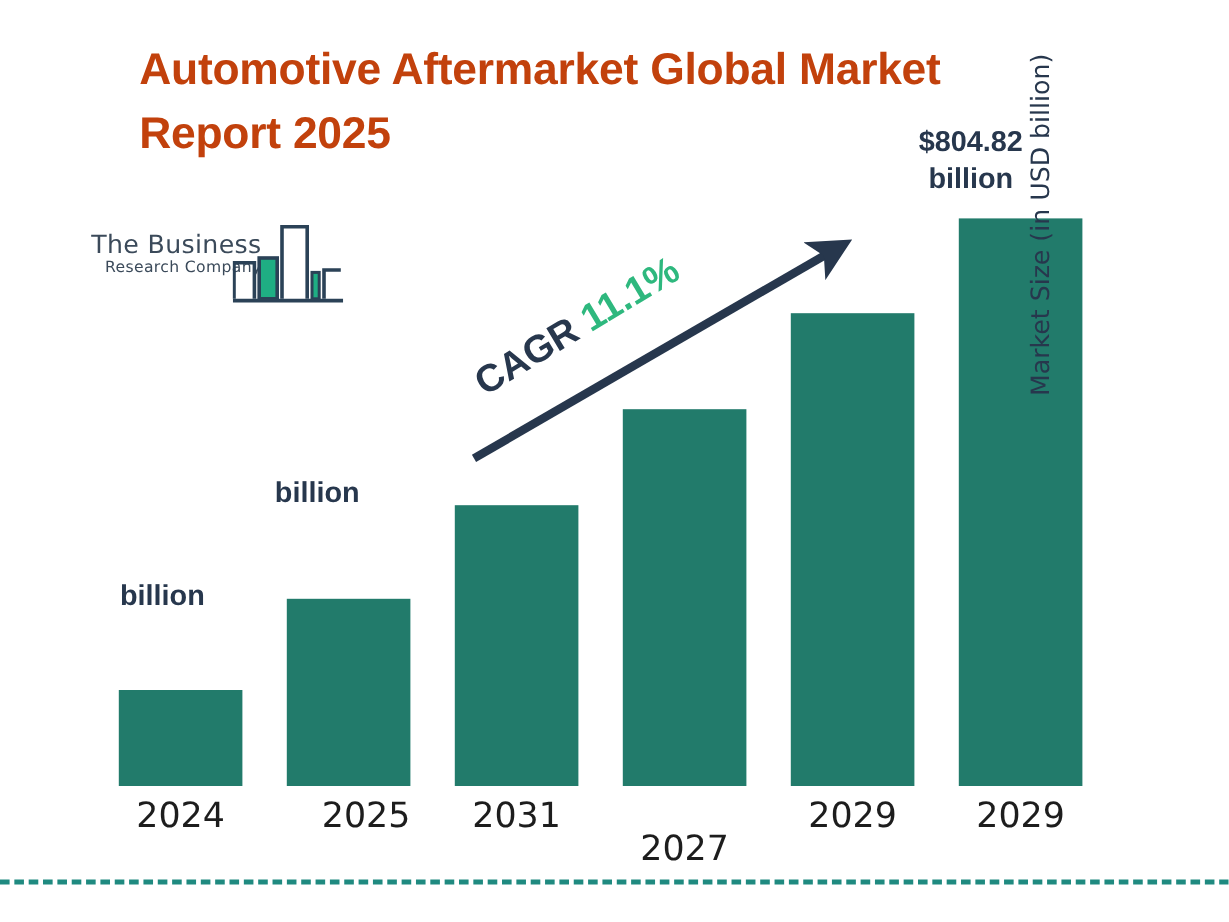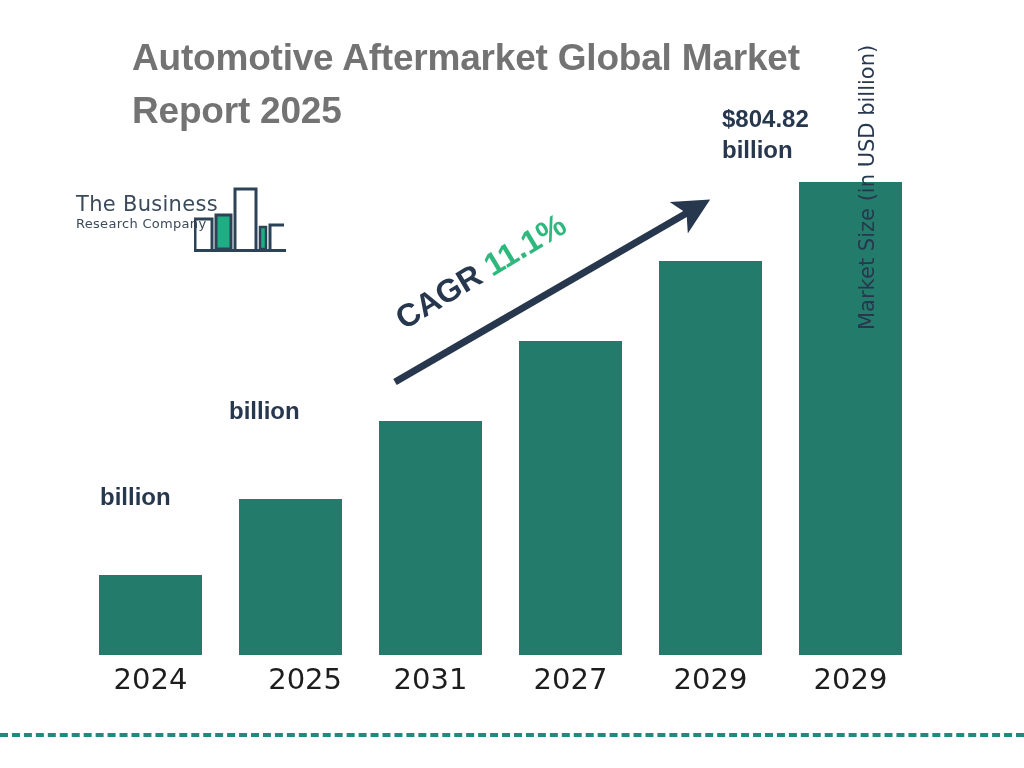--- a/index.html
+++ b/index.html
@@ -14,37 +14,38 @@
     position: relative;
     width: 1024px;
     height: 768px;
     background: #ffffff;
     overflow: hidden;
   }
 
   
   #chart-title {
     position: absolute;
-    left: 132px;
+    left: 116px;
     top: 32px;
     width: 770px;
     font-size: 37px;
     font-weight: bold;
     line-height: 1.42;
-    color: #737373;
+    color: #c2410c;
     letter-spacing: -0.2px;
   }
 
   
   #logo {
     position: absolute;
     left: 76px;
     top: 185px;
     width: 210px;
     height: 70px;
+    text-align: right;
   }
   #logo-text {
     position: absolute;
     left: 0px;
     top: 8px;
     color: #3b4a5a;
   }
   #logo-line1 {
     font-size: 21px;
     line-height: 23px;
@@ -78,21 +79,21 @@
     font-family: "DejaVu Sans", sans-serif;
   }
   .val-label {
     position: absolute;
     font-size: 24px;
     font-weight: bold;
     color: #27374d;
     line-height: 1.28;
   }
   .val-label.align-left  { text-align: left; }
-  .val-label.align-right { text-align: left; }
+  .val-label.align-right { text-align: center; }
 
   
   #y-axis-title {
     position: absolute;
     left: 855px;
     top: 330px;
     width: 300px;
     transform: rotate(-90deg);
     transform-origin: left top;
     font-size: 21px;
@@ -171,21 +172,21 @@
   </div>
 
   <div class="val-label align-right" style="left:722px; top:104px; width:174px;">
     <div>$804.82</div>
     <div>billion</div>
   </div>
 
   <div class="x-tick" style="left:99px;">2024</div>
   <div class="x-tick" style="left:239px;text-align:right;">2025</div>
   <div class="x-tick" style="left:379px;">2031</div>
-  <div class="x-tick" style="left:519px;">2027</div>
+  <div class="x-tick" style="left:519px;margin-top:28px;">2027</div>
   <div class="x-tick" style="left:659px;">2029</div>
   <div class="x-tick" style="left:799px;text-align:center;">2029</div>
 
   <div id="y-axis-title">Market Size (in USD billion)</div>
 
   <svg id="cagr-arrow" viewBox="0 0 330 205">
     <defs>
       <marker id="ah" markerWidth="5.2" markerHeight="5.2" refX="2.2" refY="2.6" orient="auto" markerUnits="strokeWidth">
         <path d="M0,0 L5.2,2.6 L0,5.2 L1.3,2.6 Z" fill="#27374d"></path>
       </marker>

